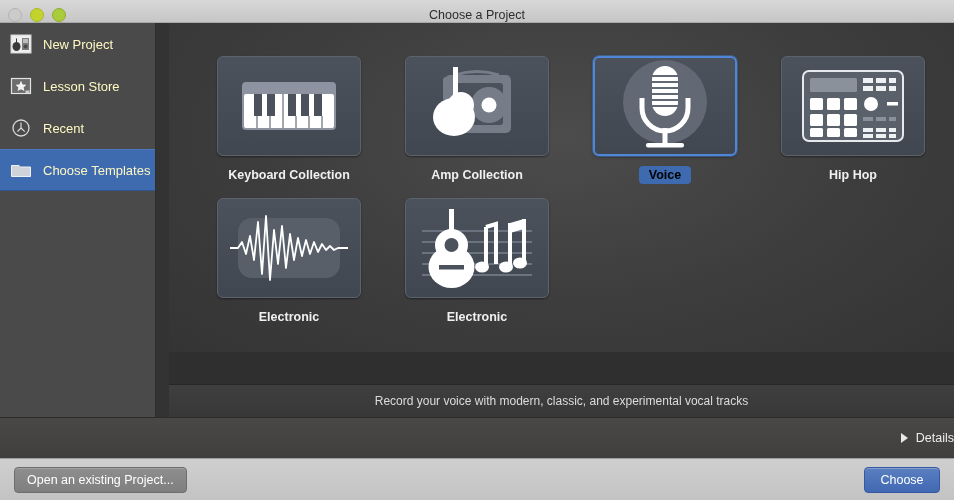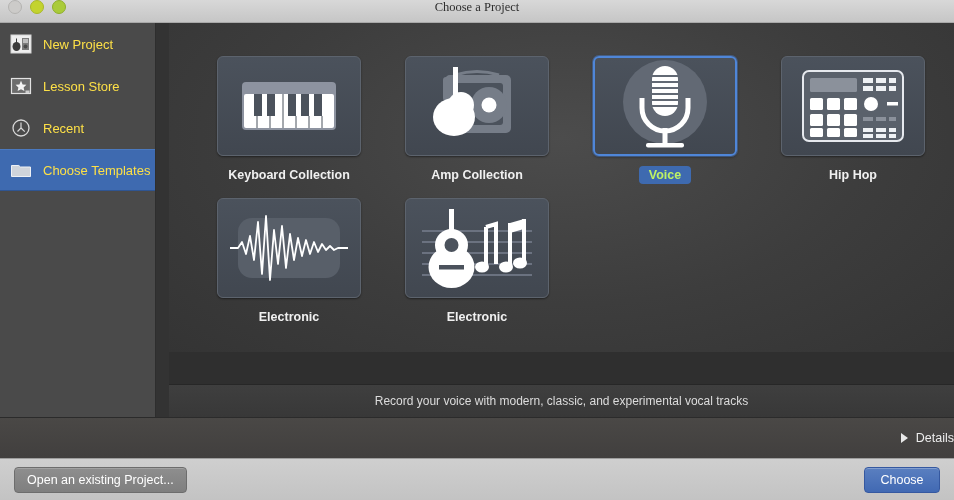--- a/index.html
+++ b/index.html
@@ -21,22 +21,21 @@
   }
 
   
   .titlebar {
     position: relative;
     height: 22px;
     min-height: 22px;
     background: linear-gradient(to bottom, #d8d8d8 0%, #c6c6c6 100%);
     border-bottom: 1px solid #a9a9a9;
     display: flex;
-    align-items: flex-start;
-    font-family: Liberation Serif, serif;
+    align-items: flex-end;
   }
   .traffic {
     display: flex;
     gap: 8px;
     padding-left: 8px;
     align-items: center;
   }
   .tl {
     width: 12px;
     height: 12px;
@@ -72,21 +71,21 @@
     display: flex;
     flex-direction: column;
     border-right: 1px solid #2e2e2e;
   }
   .side-item {
     height: 42px;
     display: flex;
     align-items: center;
     gap: 11px;
     padding-left: 10px;
-    color: #fde047;
+    color: #fef9c3;
     font-size: 13px;
     box-sizing: border-box;
   }
   .side-item.selected {
     background: #3e6ab0;
     border-top: 1px solid #4a79c0;
     border-bottom: 1px solid #2f5592;
   }
   .side-icon {
     width: 22px;
@@ -152,21 +151,21 @@
     margin-top: 10px;
     font-size: 12.5px;
     font-weight: bold;
     color: #f0f0f0;
     padding: 2px 10px;
     border-radius: 4px;
     white-space: nowrap;
   }
   .tile.selected .tile-label {
     background: #3e6ab0;
-    color: #bef264;
+    color: #000000;
   }
 
   
   .desc-bar {
     height: 32px;
     min-height: 32px;
     background: linear-gradient(to bottom, #3f3f3f, #383838);
     border-top: 1px solid #272727;
     display: flex;
     align-items: center;

